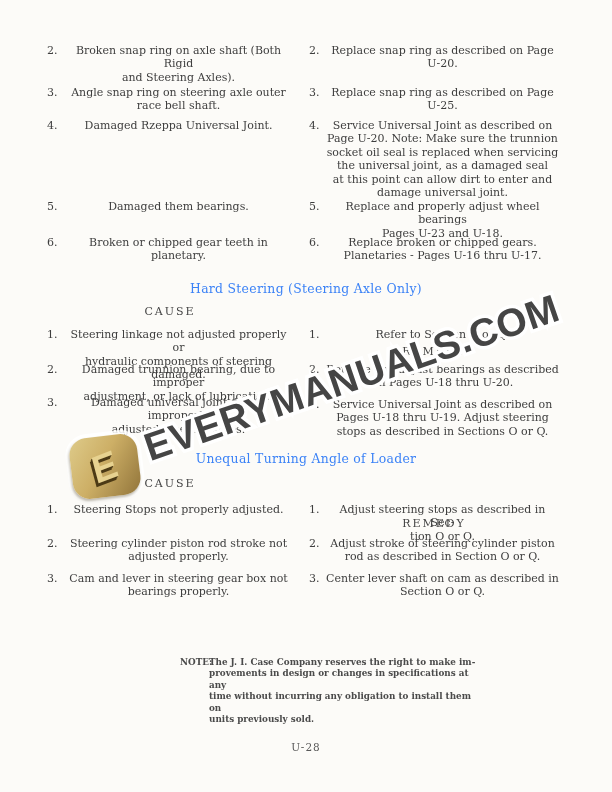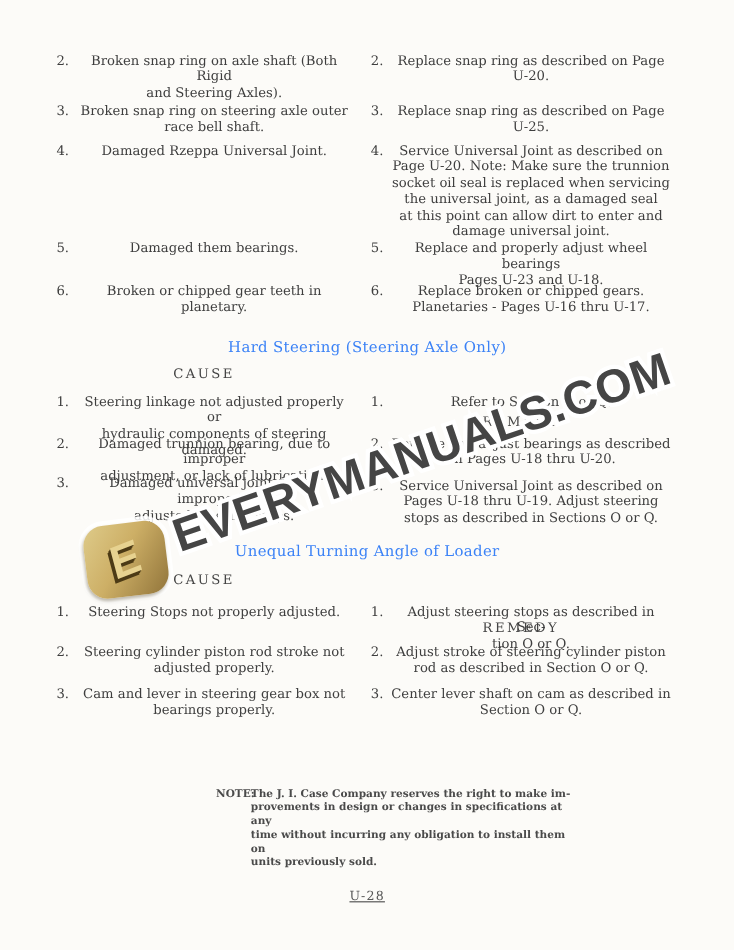--- a/index.html
+++ b/index.html
@@ -30,21 +30,21 @@
   .ch-cause{left:47px;width:246px;}
   .ch-remedy{left:309px;width:250px;margin-top:40px;}
   .note{
     position:absolute;left:180px;top:657px;width:300px;
     font-size:8.8px;line-height:11.4px;font-weight:bold;color:#4a4a4a;z-index:1;
   }
   .note-label{position:absolute;left:0;top:0;}
   .note-lines{margin-left:29px;}
   .footer-pageno{
     position:absolute;left:0;top:741px;width:612px;text-align:center;
-    font-size:10.5px;letter-spacing:1px;color:#585858;z-index:1;text-decoration:underline;
+    font-size:10.5px;letter-spacing:1px;color:#585858;z-index:1;
   }
   
   .watermark{position:absolute;left:0;top:0;width:612px;height:792px;z-index:10;pointer-events:none;}
   .wm-logo{
     position:absolute;left:71px;top:436px;width:68px;height:61px;
     border-radius:17px;
     background:linear-gradient(125deg,#decb8a 0%,#cdaf66 45%,#91743a 100%);
     transform:rotate(-7deg);
     box-shadow:-1px 2px 3px rgba(60,45,15,0.35), 0 0 0 4px rgba(255,255,255,0.85);
     display:flex;align-items:center;justify-content:center;
@@ -82,21 +82,21 @@
 and Steering Axles).</span>
   </div>
   <div class="item rcol" style="top:44px">
     <span class="num">2.</span>
     <span class="txt">Replace snap ring as described on Page
 U-20.</span>
   </div>
 
   <div class="item lcol" style="top:86px">
     <span class="num">3.</span>
-    <span class="txt">Broken snap ring on steering axle outer
+    <span class="txt">Angle snap ring on steering axle outer
 race bell shaft.</span>
   </div>
   <div class="item rcol" style="top:86px">
     <span class="num">3.</span>
     <span class="txt">Replace snap ring as described on Page
 U-25.</span>
   </div>
 
   <div class="item lcol" style="top:119px">
     <span class="num">4.</span>

